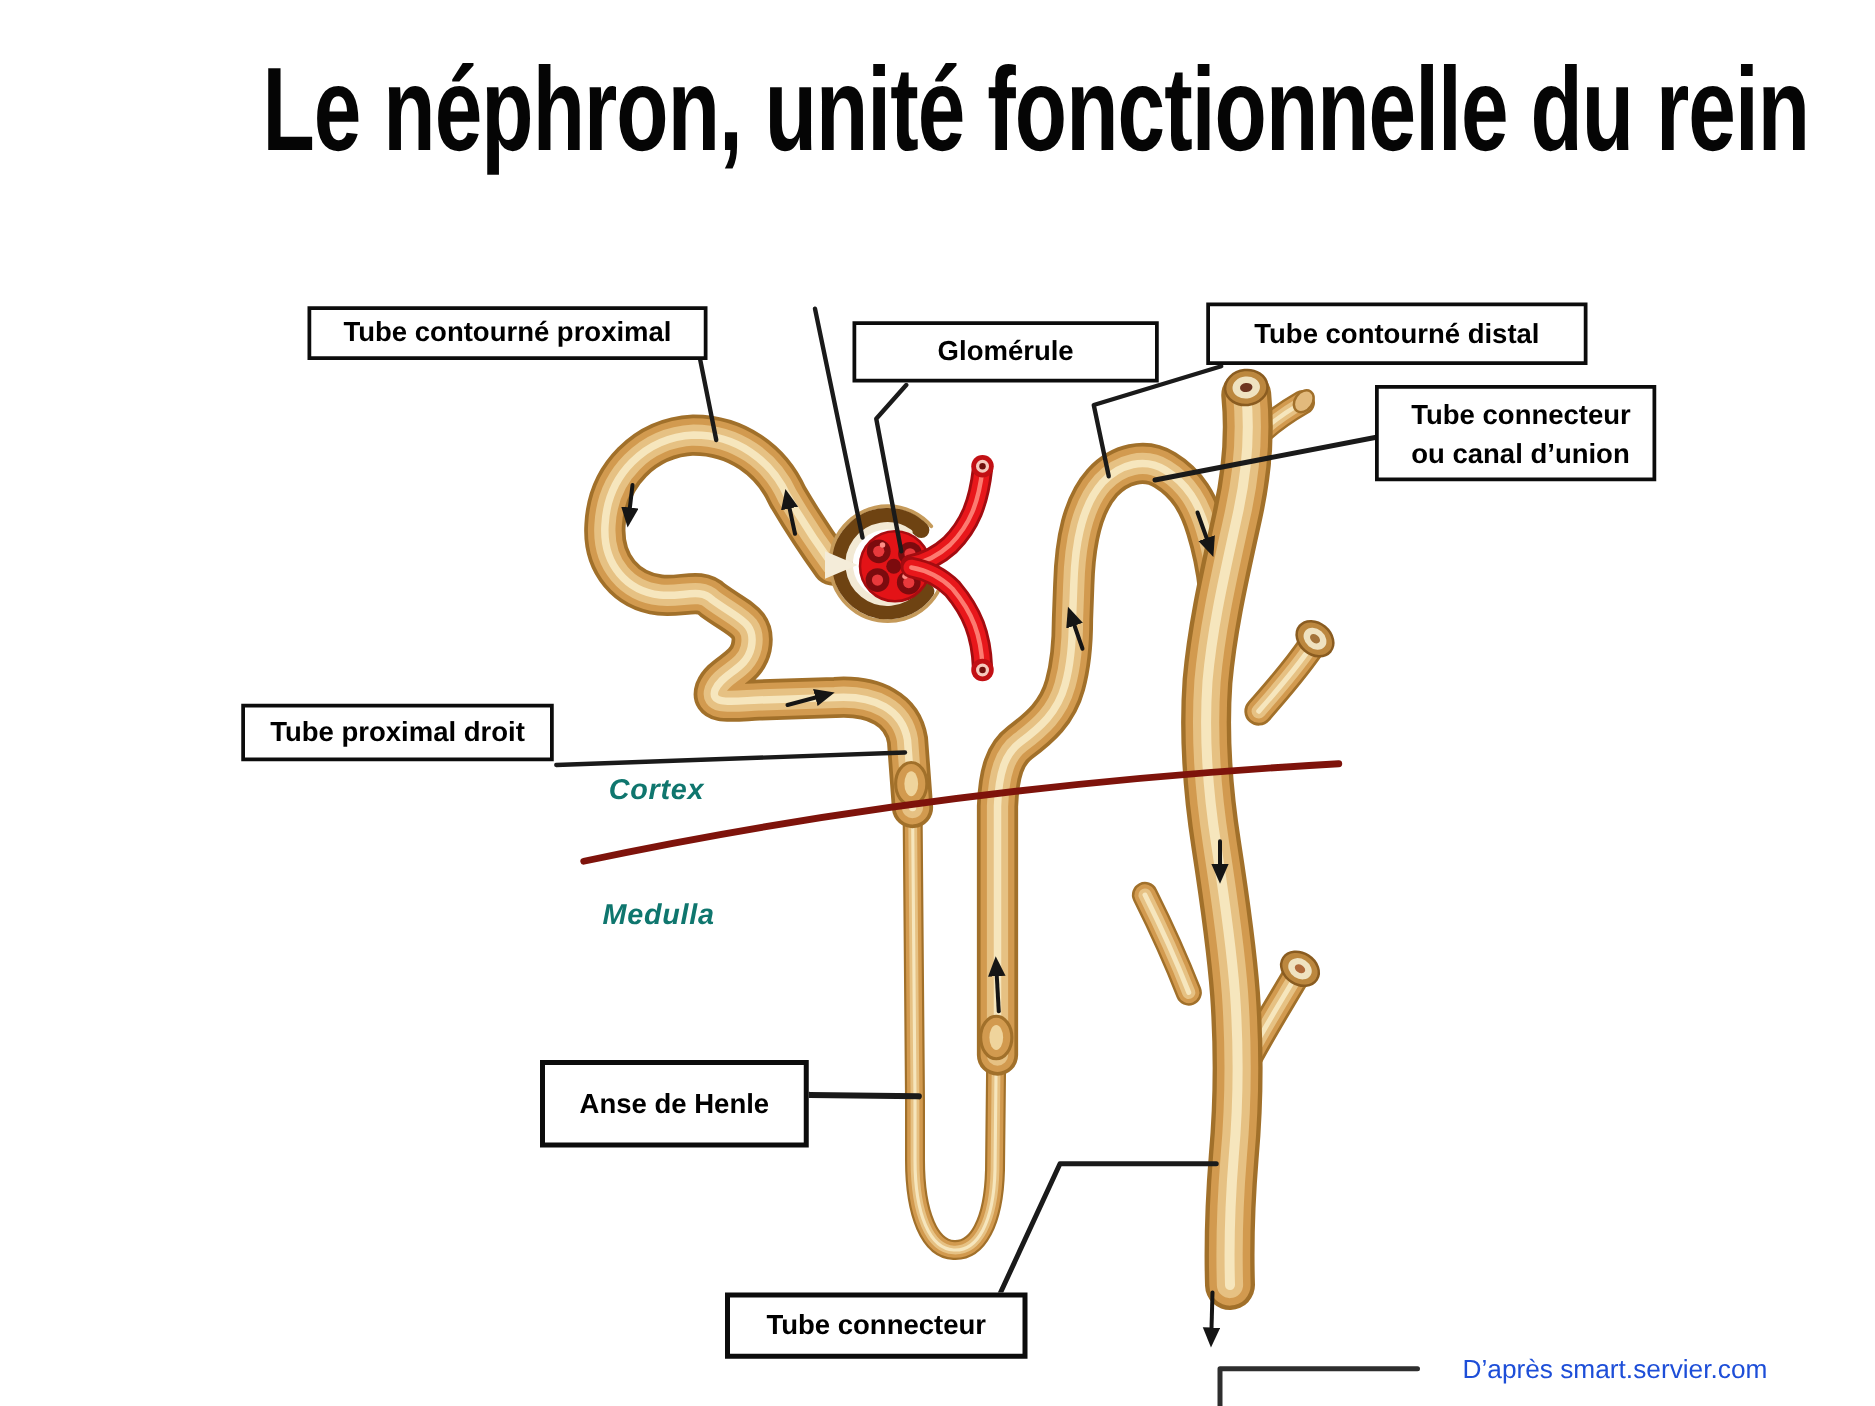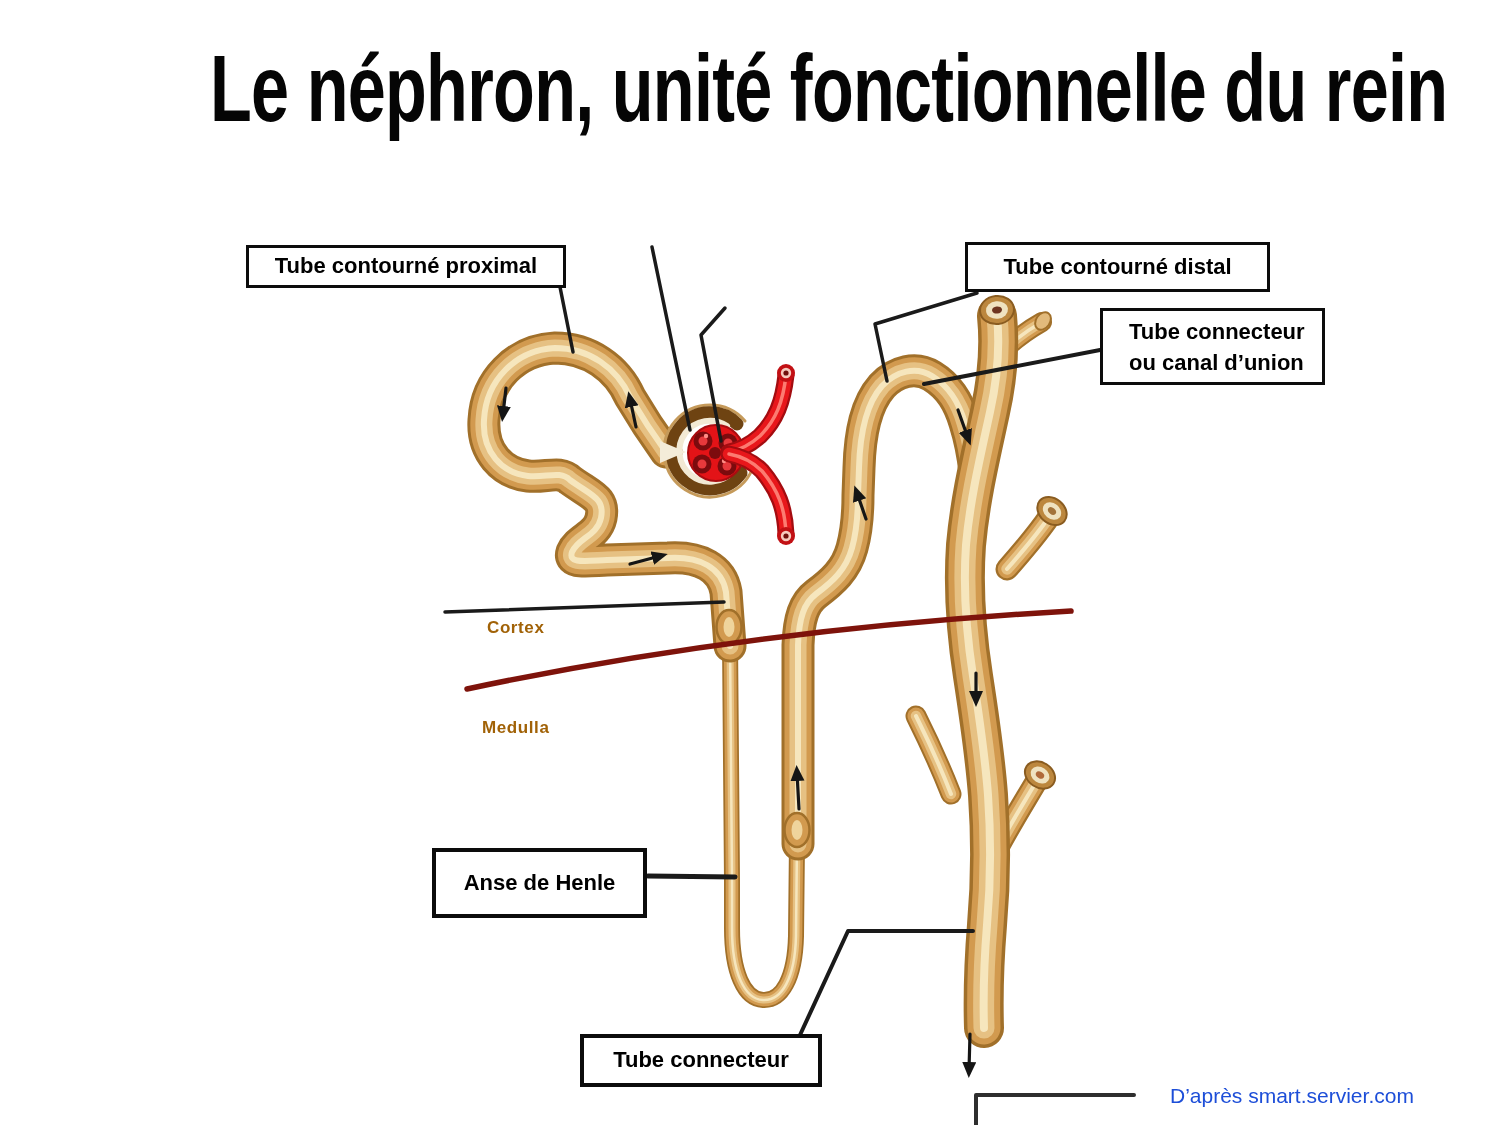--- a/index.html
+++ b/index.html
@@ -8,21 +8,21 @@
   .stage svg{position:absolute;left:0;top:0;}
   .title{position:absolute;top:34px;left:0;right:0;text-align:center;white-space:nowrap;
          font-weight:700;font-size:95px;color:#050505;letter-spacing:-1px;
          transform:scaleX(.72);transform-origin:50% 50%;}
   .lbl{position:absolute;box-sizing:border-box;background:#ffffff;border:3px solid #0c0c0c;
        display:flex;align-items:center;justify-content:center;
        font-weight:700;font-size:22px;color:#000;text-align:center;line-height:1.1;}
   .lbl.thick{border-width:4px;}
   .lbl.two-line{flex-direction:column;align-items:flex-start;
                 padding-left:26px;line-height:31px;text-align:left;}
-  .region{position:absolute;font-weight:700;font-size:17px;letter-spacing:.6px;color:#a16207;}
+  .region{position:absolute;font-weight:700;font-size:23px;letter-spacing:.6px;color:#0f766e;font-style:italic;}
   .attribution{position:absolute;left:1170px;top:1084px;font-size:21px;color:#1d4ed8;}
 </style>
 </head>
 <body>
 
 <div class="stage">
 
   <svg width="1500" height="1125" viewBox="0 0 1500 1125">
     <defs>
       <path id="tP" d="M 666,452 C 650,430 640,414 630,397 C 617,368 589,348 555,348 C 516,350 486,380 484,420 C 482,452 502,473 528,476 C 546,478 560,470 570,480 C 592,496 605,498 601,518 C 597,536 578,538 572,552 C 568,564 585,561 607,560 L 668,558 C 700,556 722,568 726,592 L 730,646"></path>
@@ -183,30 +183,36 @@
     </g>
   </svg>
 
   <div class="title">Le néphron, unité fonctionnelle du rein</div>
 
 
   <div class="lbl" style="left:222px;top:245px;width:320px;height:43px;margin-left:24px;">
     <span>Tube contourné proximal</span>
   </div>
 
+  <div class="lbl" style="left:682px;top:257px;width:245px;height:49px;">
+    <span>Glomérule</span>
+  </div>
 
   <div class="lbl" style="left:965px;top:242px;width:305px;height:50px;">
     <span>Tube contourné distal</span>
   </div>
 
   <div class="lbl two-line" style="left:1100px;top:308px;width:225px;height:77px;">
     <span>Tube connecteur</span>
     <span>ou canal d’union</span>
   </div>
 
+  <div class="lbl" style="left:193px;top:563px;width:250px;height:46px;">
+    <span>Tube proximal droit</span>
+  </div>
 
   <div class="lbl thick" style="left:432px;top:848px;width:215px;height:70px;">
     <span>Anse de Henle</span>
   </div>
 
   <div class="lbl thick" style="left:580px;top:1034px;width:242px;height:53px;">
     <span>Tube connecteur</span>
   </div>
 
   <div class="region" style="left:487px;top:618px;">Cortex</div>

